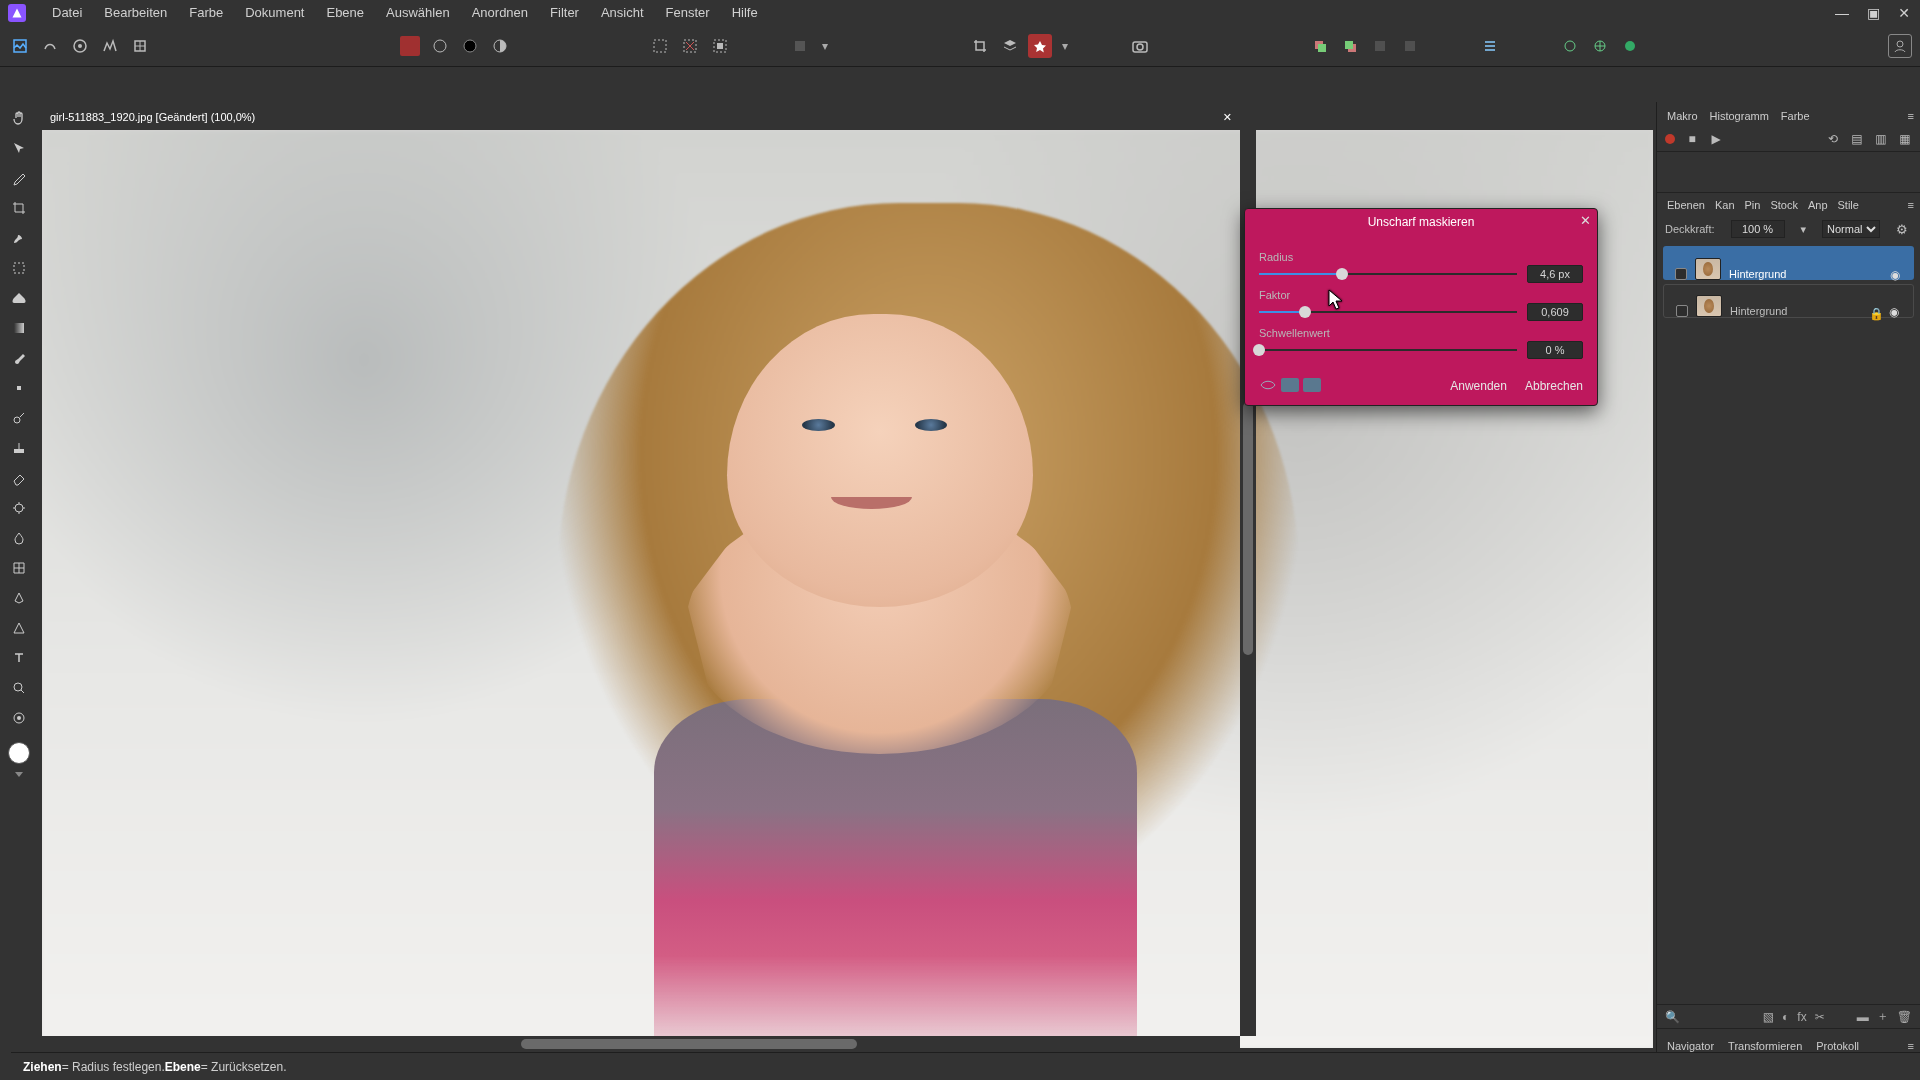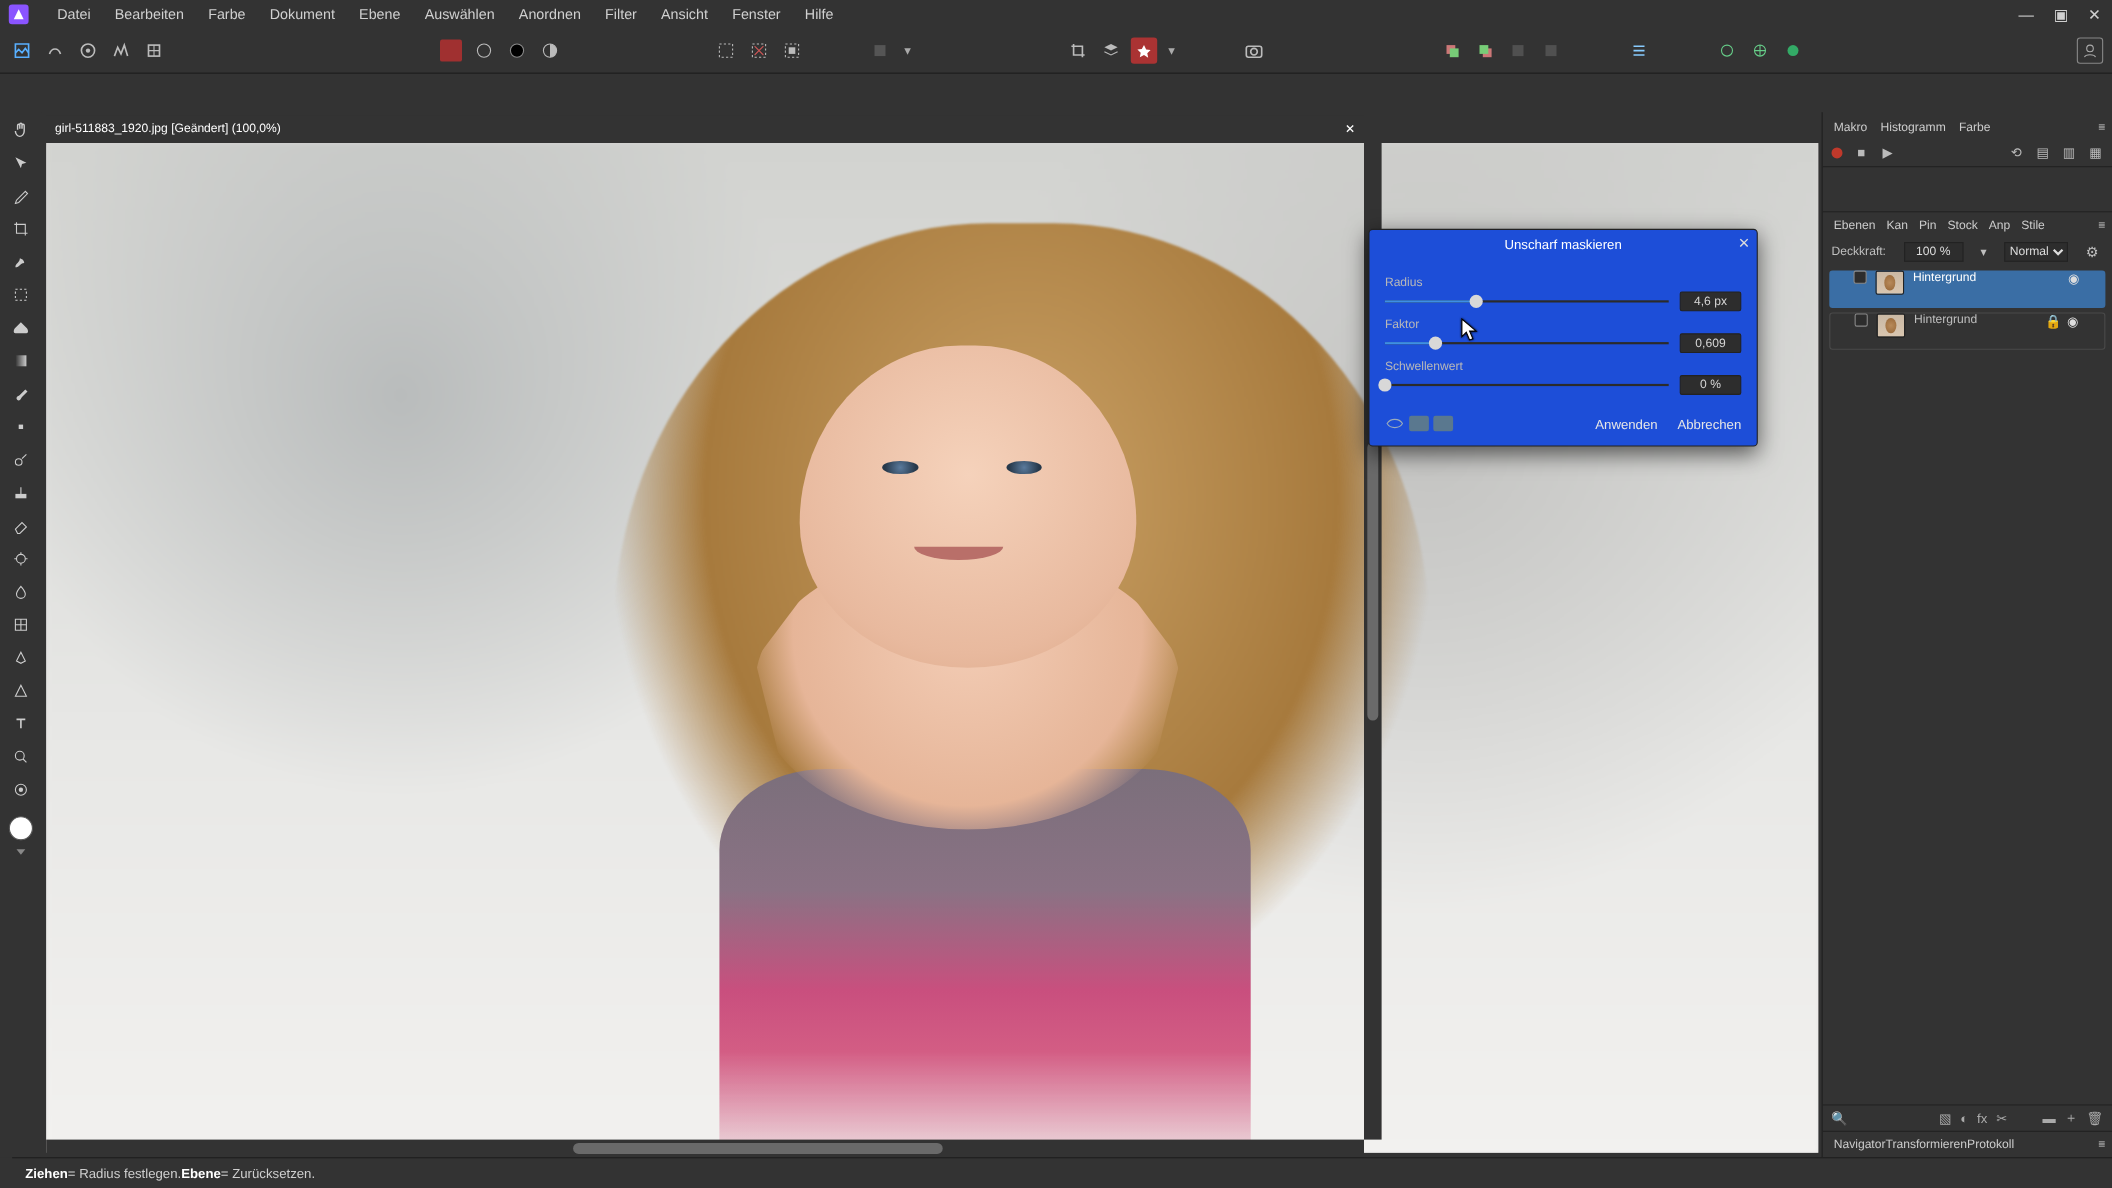--- a/index.html
+++ b/index.html
@@ -64,21 +64,21 @@
   border-radius:20% 20% 0 0;
   filter:blur(0.5px);
 }
 
 .hscroll { position:absolute; left:42px; right:680px; bottom:28px; height:16px; background:#333;}
 .hscroll .thumb { position:absolute; left:40%; width:28%; top:3px; height:10px; background:#6a6a6a; border-radius:5px;}
 .vscroll { position:absolute; top:130px; right:664px; bottom:44px; width:16px; background:#333;}
 .vscroll .thumb { position:absolute; top:30%; height:28%; left:3px; width:10px; background:#6a6a6a; border-radius:5px;}
 
 
-.dialog { position:absolute; left:1244px; top:208px; width:354px; background:#1d4ed8; border:1px solid #222; border-radius:4px; box-shadow:0 6px 20px rgba(0,0,0,.6); color:#d6d6d6; font-size:11px; }
+.dialog { position:absolute; left:1244px; top:208px; width:354px; background:#be185d; border:1px solid #222; border-radius:4px; box-shadow:0 6px 20px rgba(0,0,0,.6); color:#d6d6d6; font-size:11px; }
 .dialog .dhdr { height:26px; display:flex; align-items:center; justify-content:center; position:relative; font-size:12px; color:#fff;}
 .dialog .dhdr .dclose { position:absolute; right:6px; top:4px; cursor:pointer; font-size:13px; color:#ddd;}
 .dialog .body { padding:10px 14px 12px 14px; }
 .dialog .row { display:flex; align-items:center; margin-bottom:4px; gap:10px;}
 .dialog .lbl { font-size:11px; color:#b8b8b8; margin-top:6px; margin-bottom:2px; display:block;}
 .dialog .track { position:relative; flex:1; height:14px; }
 .dialog .track .bar { position:absolute; top:6px; left:0; right:0; height:2px; background:#2b2b2b;}
 .dialog .track .fill { position:absolute; top:6px; left:0; height:2px; background:#3d8fe6;}
 .dialog .track .knob { position:absolute; top:1px; width:12px; height:12px; background:#d8d8d8; border-radius:50%; transform:translateX(-50%);}
 .dialog .val { width:56px; height:18px; background:#2d2d2d; border:1px solid #222; border-radius:2px; display:flex; align-items:center; justify-content:center; font-size:11px;}
@@ -96,34 +96,34 @@
 .macicons .rec { width:10px;height:10px; border-radius:50%; background:#c0392b;}
 .macicons .mi { width:14px;height:14px; color:#bbb; display:flex;align-items:center;justify-content:center;}
 .macicons .grow{flex:1;}
 
 .ptabs2 { height:24px; display:flex; align-items:center; padding-left:10px; gap:10px; font-size:11px; color:#ccc; border-top:1px solid #222; margin-top:40px;}
 .ptabs2 span { cursor:pointer;}
 .opacityrow { height:26px; display:flex; align-items:center; gap:16px; padding:0 8px; font-size:11px;}
 .opacityrow input { width:54px; height:18px; background:#2d2d2d; border:1px solid #222; color:#ddd; font-size:11px; text-align:center;}
 .opacityrow select { flex:1; height:18px; background:#2d2d2d; border:1px solid #222; color:#ddd; font-size:11px;}
 .layerlist { padding:4px 6px; display:flex; flex-direction:column; gap:4px;}
-.layer { height:34px; display:flex; align-items:flex-start; gap:8px; padding:0 22px; border-radius:3px;}
+.layer { height:34px; display:flex; align-items:flex-end; gap:8px; padding:0 12px; border-radius:3px;}
 .layer.sel { background:#3a6ea5; color:#fff;}
 .layer .chk { width:12px; height:12px; border:1px solid #888; border-radius:2px; background:#2d2d2d;}
 .layer .thumb { width:26px; height:22px; background:linear-gradient(180deg,#c9b8a4 0%,#d9c6b0 100%); border:1px solid #222; border-radius:2px; position:relative;}
 .layer .thumb::after{content:"";position:absolute;left:30%;top:15%;width:40%;height:70%;background:radial-gradient(circle,#b88a5a 0%,#9c6d3e 80%);border-radius:50%;}
 .layer .nm { flex:1; font-size:11px;}
 .layer .eye { width:12px; height:12px; color:#ddd;}
 .layer .lock{ width:10px;height:10px; color:#bbb; margin-right:2px;}
 
 .panel-bottom { margin-top:auto; }
 .iconrow { height:24px; display:flex; align-items:center; gap:8px; padding:0 8px; border-top:1px solid #222; color:#aaa;}
 .iconrow .grow{flex:1;}
 .iconrow span{cursor:pointer; font-size:12px;}
-.ptabs3 { height:24px; display:flex; align-items:center; padding-left:10px; font-size:11px; color:#ccc; border-top:1px solid #222;}
+.ptabs3 { height:24px; display:flex; align-items:flex-end; padding-left:10px; gap:14px; font-size:11px; color:#ccc; border-top:1px solid #222;}
 .ptabs3 span{cursor:pointer;}
 
 
 .status { position:absolute; left:0; right:0; bottom:0; height:28px; background:#333; border-top:1px solid #1e1e1e; display:flex; align-items:center; padding:0 12px; font-size:12px; color:#cfcfcf;margin-left:11px;}
 .status b { color:#fff; font-weight:600;}
 
 
 .cursor { position:absolute; left:1328px; top:289px; width:16px; height:22px; pointer-events:none; z-index:50;}
 .cursor svg { filter:drop-shadow(0 0 1px #000);}
 

